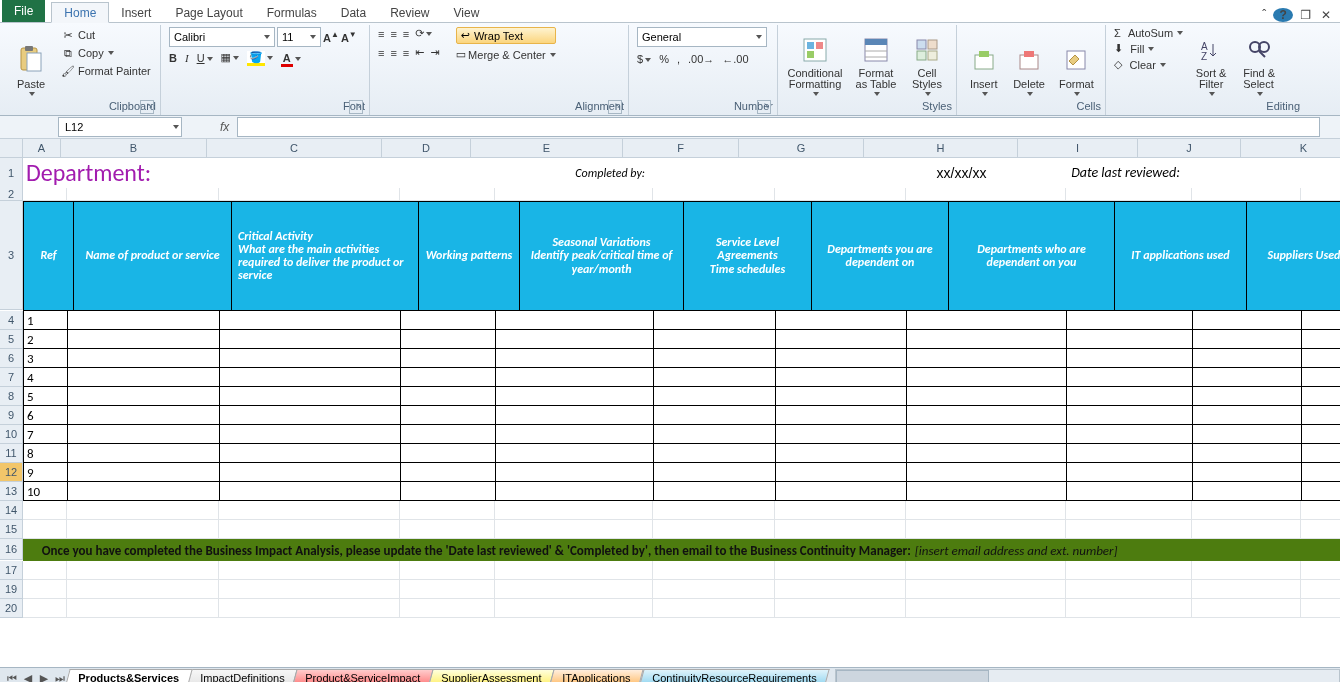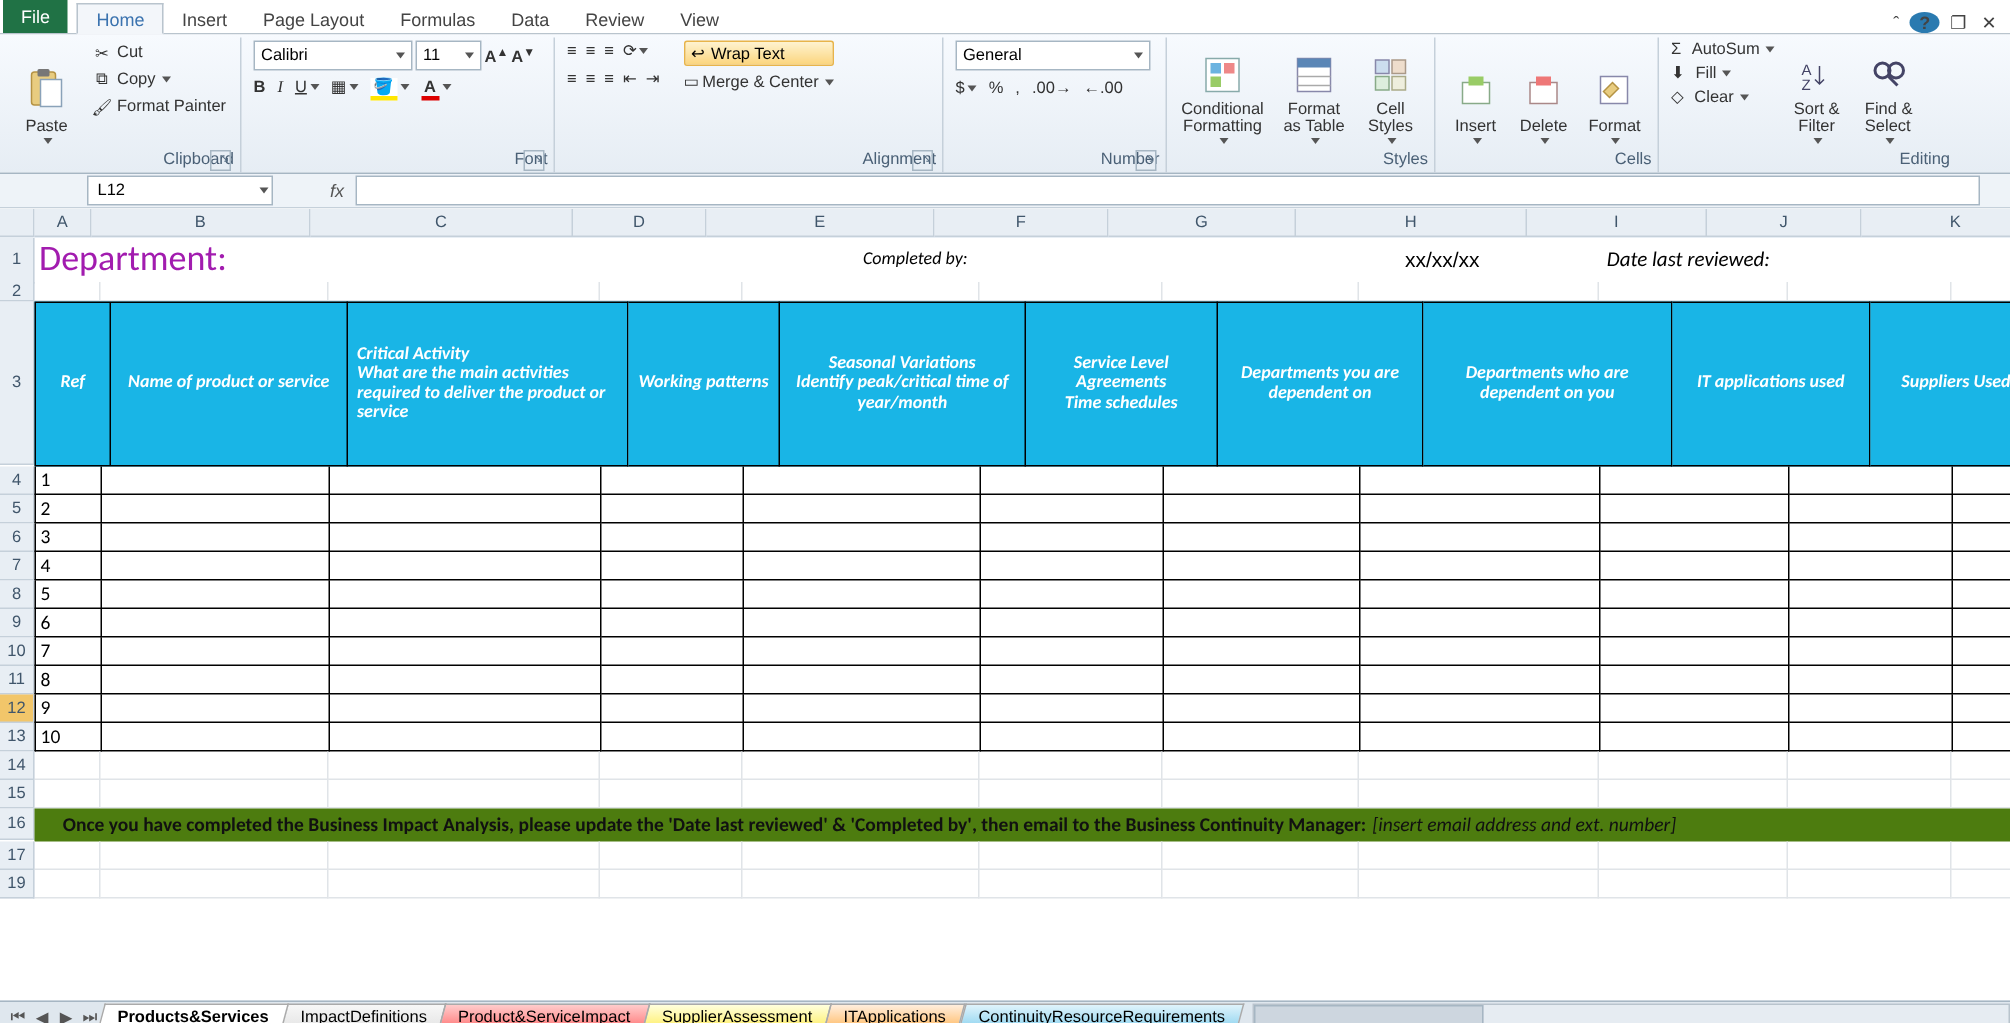--- a/index.html
+++ b/index.html
@@ -781,20 +781,34 @@
         <div class="cell cC"></div>
         <div class="cell cD"></div>
         <div class="cell cE"></div>
         <div class="cell cF"></div>
         <div class="cell cG"></div>
         <div class="cell cH"></div>
         <div class="cell cI"></div>
         <div class="cell cJ"></div>
         <div class="cell cK"></div>
       </div>
+    <div class="srow emptyrow">
+        <div class="rowlabel" style="height:18px;line-height:18px">20</div>
+        <div class="cell cA"></div>
+        <div class="cell cB"></div>
+        <div class="cell cC"></div>
+        <div class="cell cD"></div>
+        <div class="cell cE"></div>
+        <div class="cell cF"></div>
+        <div class="cell cG"></div>
+        <div class="cell cH"></div>
+        <div class="cell cI"></div>
+        <div class="cell cJ"></div>
+        <div class="cell cK"></div>
+      </div>
 
   </div>
 </div>
 
 <div class="sheet-tabs">
   <div class="navbtn">⏮</div>
   <div class="navbtn">◀</div>
   <div class="navbtn">▶</div>
   <div class="navbtn">⏭</div>
   <div id="stabs" style="display:flex">

